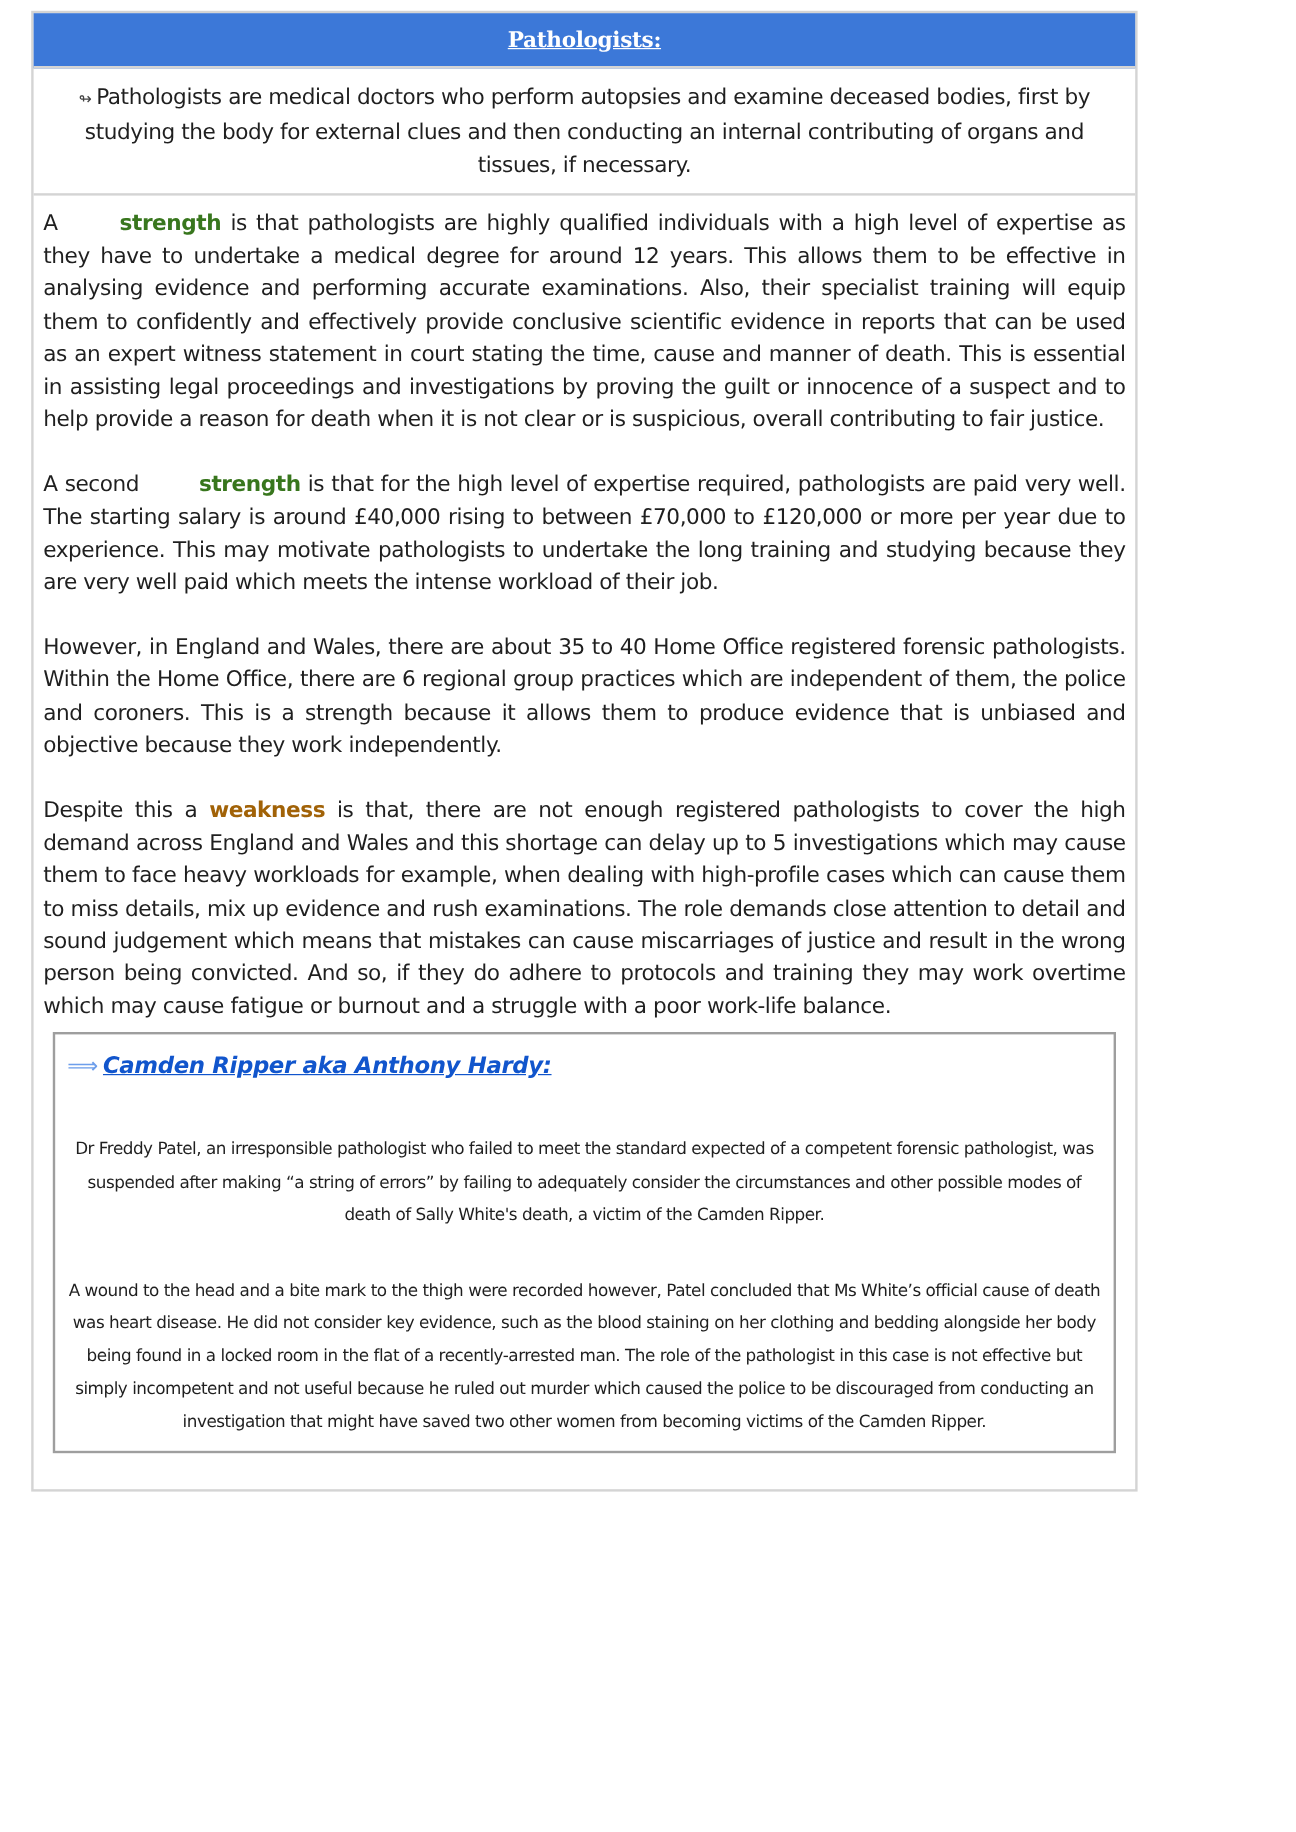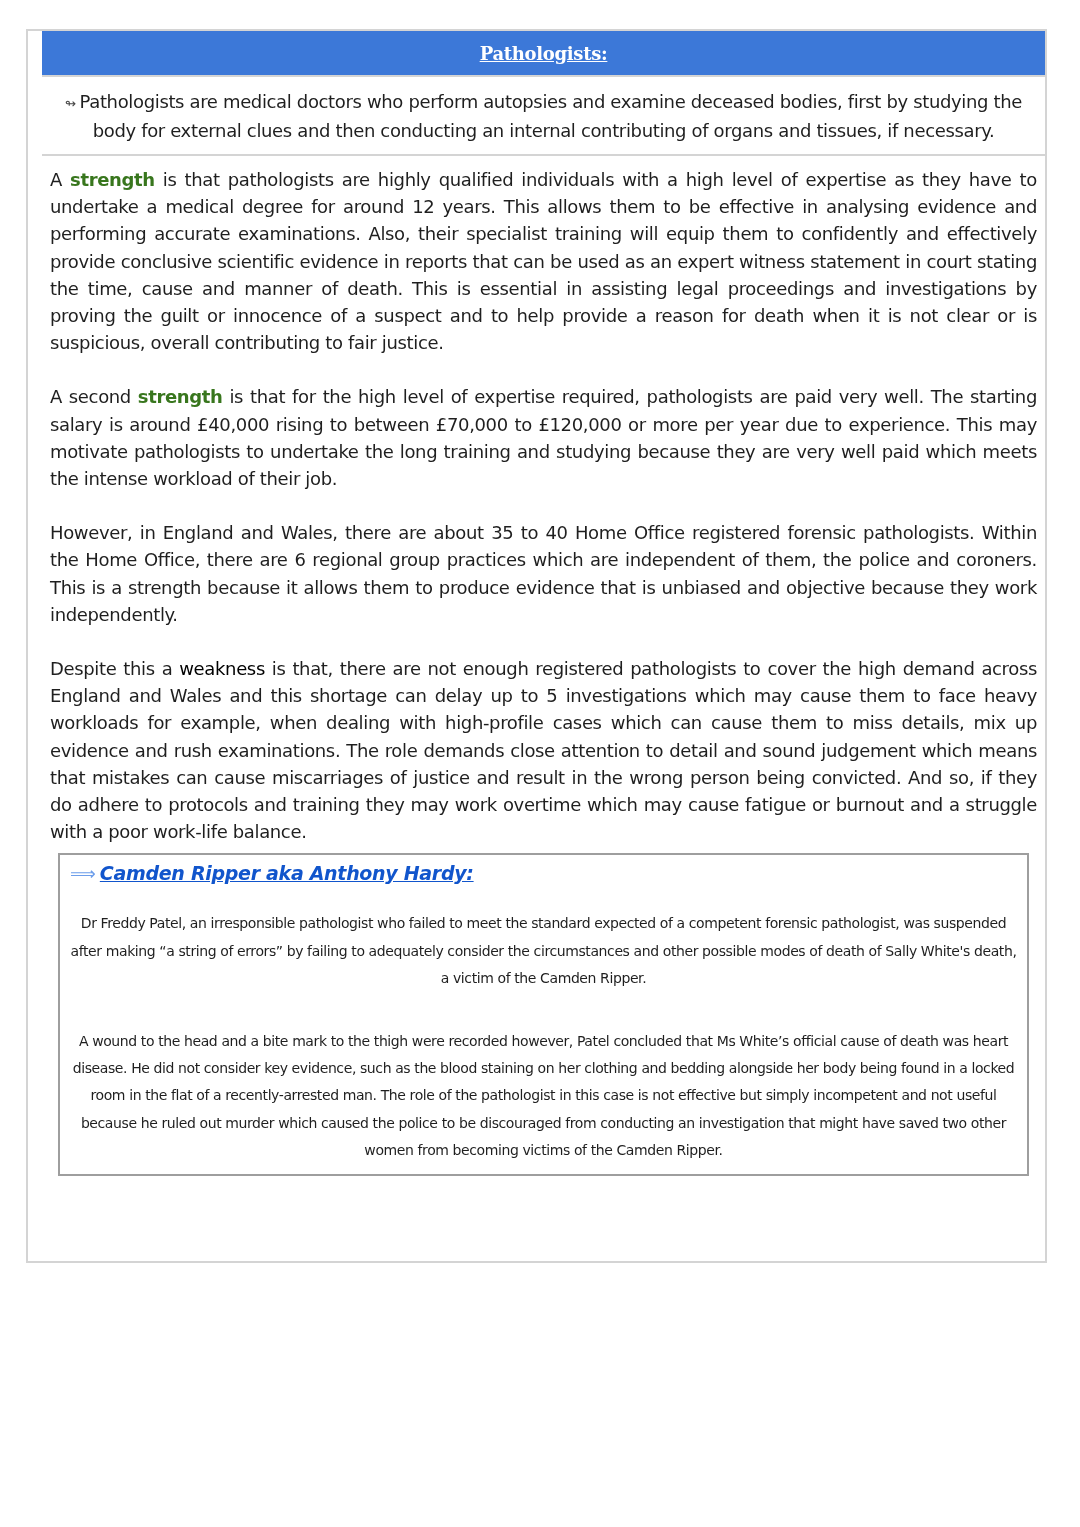--- a/index.html
+++ b/index.html
@@ -1,22 +1,22 @@
 <!DOCTYPE html>
 <html><head>
   <meta charset="utf-8">
   <style>
     html, body { margin: 0; padding: 0; background: #ffffff; }
     body {
       width: 1080px; height: 1527px; position: relative; overflow: hidden;
       font-family: "DejaVu Sans", sans-serif; color: #1f1f1f;
     }
     .outer {
-      position: absolute; left: 26px; top: 29px; width: 1021px; height: 1234px;
-      border: 2px solid #d4d4d4; box-sizing: border-box; background: #fff; padding-left: 14px;
+      position: absolute; left: 26px; top: 9px; width: 922px; height: 1234px;
+      border: 2px solid #d4d4d4; box-sizing: border-box; background: #fff;
     }
     .title-bar {
       height: 44px; background: #3c78d8; border-bottom: 2px solid #d4d4d4;
       display: flex; align-items: center; justify-content: center;
     }
     .title {
       font-family: "DejaVu Serif", serif; font-weight: bold; font-size: 18px;
       color: #ffffff; text-decoration: underline; letter-spacing: -0.3px;
     }
     .definition {
@@ -24,36 +24,36 @@
       font-size: 18px; line-height: 27px; letter-spacing: -0.35px;
       border-bottom: 2px solid #d4d4d4;
     }
     .def-arrow { font-size: 13px; color: #444; margin-right: 4px; }
     .body-text { padding: 10px 8px 0 8px; }
     .para {
       font-size: 18px; line-height: 27.2px; text-align: justify;
       letter-spacing: -0.35px; margin: 0 0 27px 0; color: #1f1f1f;
     }
     .para.last { margin-bottom: 8px; }
-    .kw-strength { color: #38761d; font-weight: bold; }
-    .kw-weakness { color: #000000; font-weight: normal; }
+    .kw-strength { color: #38761d; font-weight: bold; margin-left: 44px; }
+    .kw-weakness { color: #a16207; font-weight: bold; }
     .case-box {
       margin: 0 8px; border: 2px solid #9e9e9e; box-sizing: border-box;
     }
     .case-header {
       height: 46px; background: #efefef; border-bottom: 2px solid #9e9e9e;
       display: flex; align-items: center; justify-content: center;
     }
     .case-header-link {
       color: #1155cc; font-weight: bold; text-decoration: underline;
       font-size: 19px; letter-spacing: -0.3px; cursor: pointer;
     }
     .case-body { padding: 8px 10px 10px 10px; }
     .case-sub {
-      font-size: 19px; line-height: 20px; margin-bottom: 26px;
+      font-size: 19px; line-height: 36px; margin-bottom: 38px;
     }
     .case-arrow { color: #6d9eeb; font-size: 18px; margin-right: 4px; }
     .case-sub-link {
       color: #1155cc; font-weight: bold; font-style: italic;
       text-decoration: underline; letter-spacing: -0.3px; cursor: pointer;
     }
     .case-para {
       font-size: 14px; line-height: 27.2px; text-align: center;
       letter-spacing: -0.4px; margin: 0 0 27px 0;
     }

